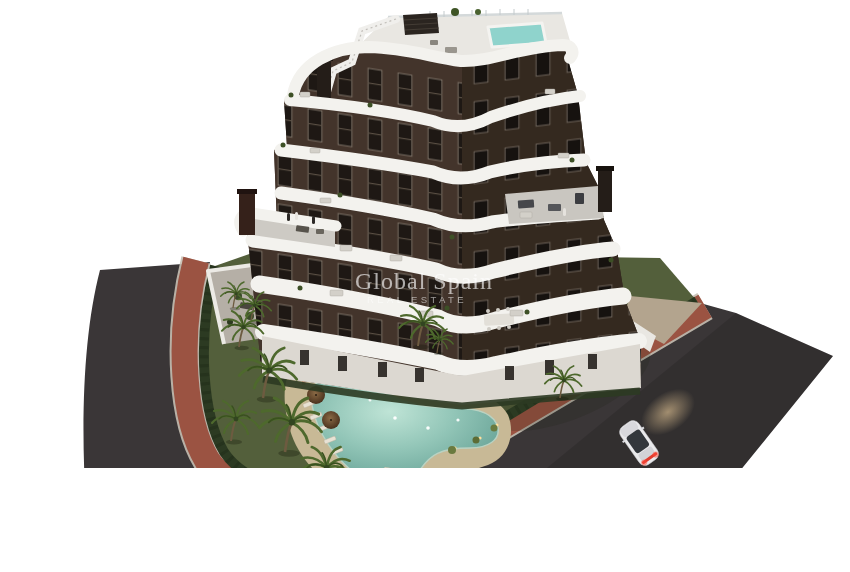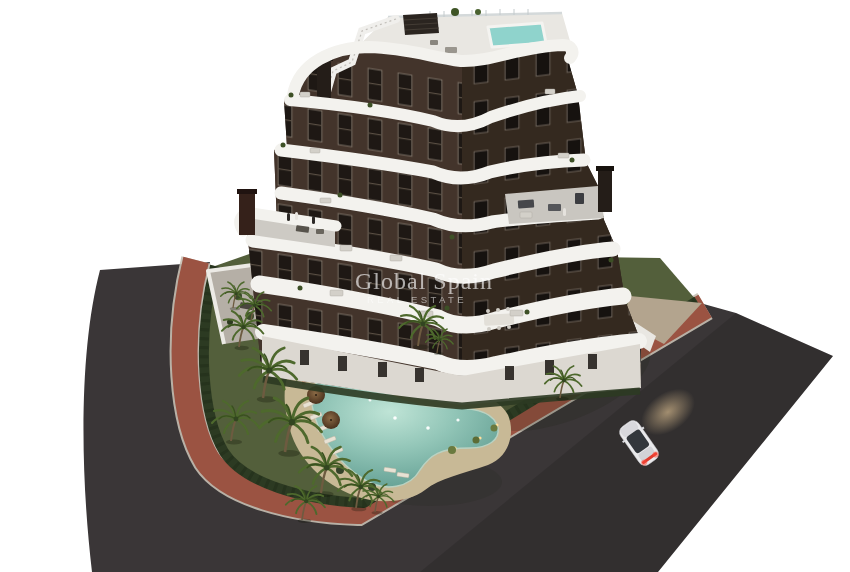--- a/index.html
+++ b/index.html
@@ -1,16 +1,16 @@
 <!DOCTYPE html>
 <html><head>
 <meta charset="utf-8">
 <style>
   html,body{margin:0;padding:0;background:#ffffff;}
-  .canvas{position:relative;width:850px;height:572px;background:#86efac;overflow:hidden;
+  .canvas{position:relative;width:850px;height:468px;background:#86efac;overflow:hidden;
           font-family:"Liberation Sans",sans-serif;}
   svg{display:block;}
   .wm-title{font-family:"Liberation Serif",serif;font-size:24px;letter-spacing:1px;
             fill:rgba(255,255,255,0.64);}
   .wm-sub{font-family:"Liberation Sans",sans-serif;font-size:9.5px;letter-spacing:3.4px;
           fill:rgba(255,255,255,0.55);}
 </style>
 </head>
 <body>
 

